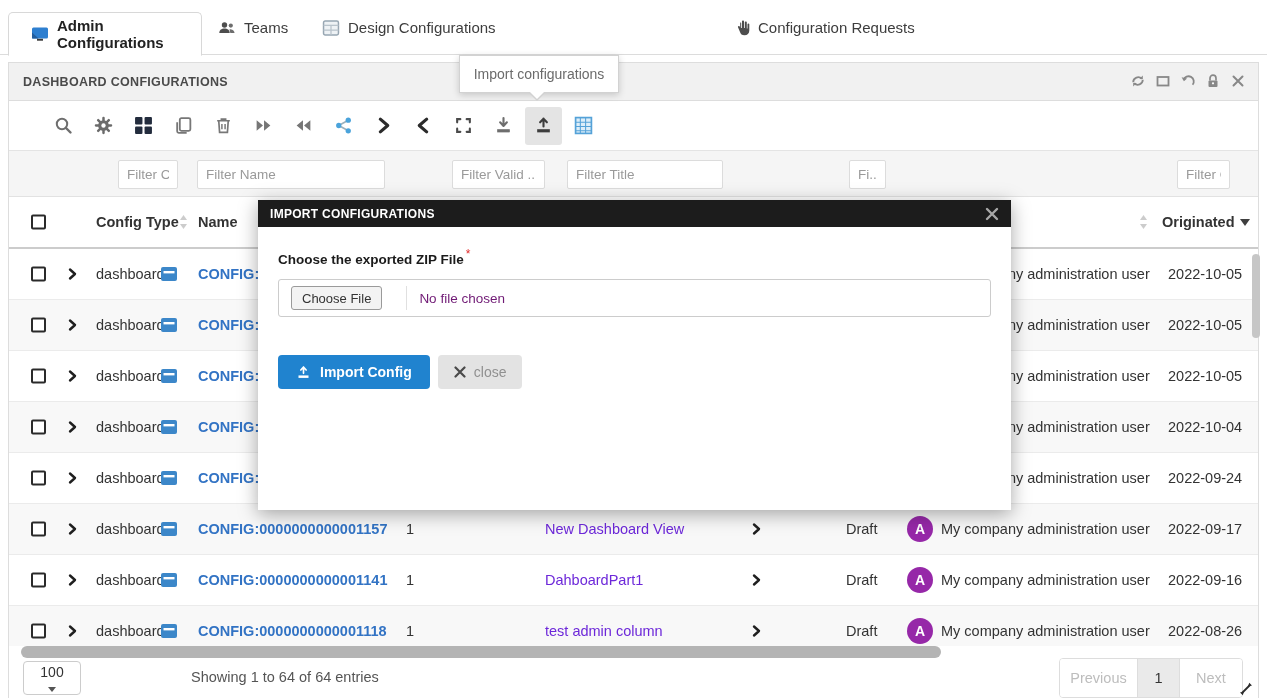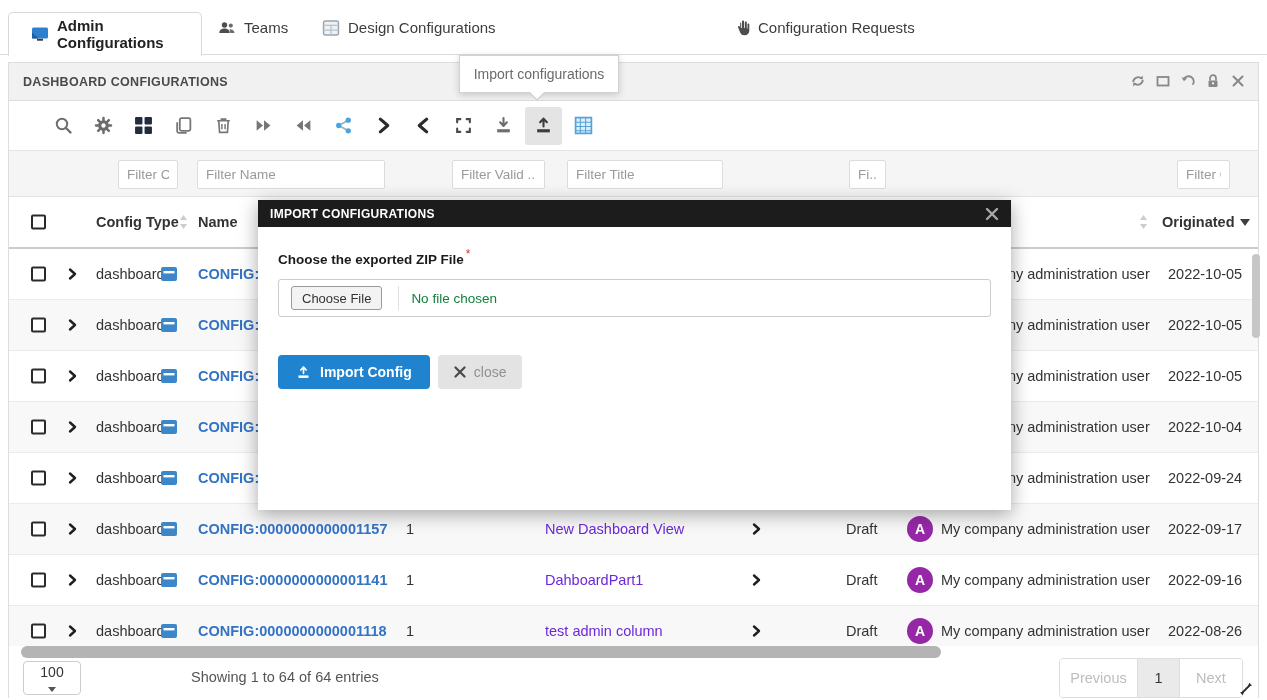--- a/index.html
+++ b/index.html
@@ -70,23 +70,23 @@
   .resize-handle { position: absolute; left: 1228px; top: 22px; width: 18px; height: 18px; }
 
   
   .modal { position: absolute; left: 258px; top: 200px; width: 753px; height: 310px; background: #fff; box-shadow: 0 4px 18px rgba(0,0,0,.35); z-index: 10; }
   .modal-header { height: 27px; background: #1c1c1c; display: flex; align-items: center; justify-content: space-between; padding: 0 12px; }
   .modal-title { color: #fff; font-size: 12px; font-weight: bold; letter-spacing: .3px; }
   .modal-x { width: 14px; height: 14px; cursor: pointer; }
   .modal-body { position: relative; height: 283px; padding: 20px; }
   .field-label { font-size: 13.5px; font-weight: bold; color: #1b1b1b; }
   .req { color: #e02b2b; font-size: 12px; vertical-align: super; margin-left: 2px; }
-  .filebox { margin-top: 11px; width: 713px; height: 38px; border: 1px solid #ccc; border-radius: 3px; display: flex; align-items: center; padding-left: 12px; gap: 16px; }
+  .filebox { margin-top: 11px; width: 713px; height: 38px; border: 1px solid #ccc; border-radius: 3px; display: flex; align-items: center; padding-left: 12px; gap: 24px; }
   .choosefile { height: 24px; padding: 0 10px; background: #f3f3f3; border: 1px solid #9a9a9a; border-radius: 3px; font-size: 13px; color: #333; font-family: "Liberation Sans", sans-serif; cursor: pointer; }
-  .nofile { font-size: 13.5px; color: #15803d; border-left: 1px solid #e0e0e0; padding-left: 12px; height: 24px; display: flex; align-items: center; }
+  .nofile { font-size: 13.5px; color: #701a75; border-left: 1px solid #e0e0e0; padding-left: 12px; height: 24px; display: flex; align-items: center; }
   .modal-btns { position: absolute; left: 20px; top: 128px; display: flex; gap: 8px; }
   .btn-import { height: 34px; padding: 0 18px; background: #2083cf; border: none; border-radius: 4px; color: #fff; font-size: 14px; font-weight: bold; display: flex; align-items: center; gap: 9px; cursor: pointer; font-family: "Liberation Sans", sans-serif; }
   .btn-close { height: 34px; padding: 8px 16px; background: #e3e3e3; border: none; border-radius: 4px; color: #909090; font-size: 14px; display: flex; align-items: center; gap: 8px; cursor: pointer; font-family: "Liberation Sans", sans-serif; }
 
   
   .tooltip { position: absolute; left: 459px; top: 55px; width: 160px; height: 38px; background: #fff; border: 1px solid #d2d2d2; box-shadow: 0 2px 7px rgba(0,0,0,.18); display: flex; align-items: center; justify-content: center; font-size: 14px; color: #6b6b6b; z-index: 20; }
   .tt-arrow-b { position: absolute; left: 68px; bottom: -9px; width: 0; height: 0; border-left: 9px solid transparent; border-right: 9px solid transparent; border-top: 9px solid #d2d2d2; }
   .tt-arrow-f { position: absolute; left: 69px; bottom: -7px; width: 0; height: 0; border-left: 8px solid transparent; border-right: 8px solid transparent; border-top: 8px solid #fff; z-index: 1; }
 </style>
 </head>

